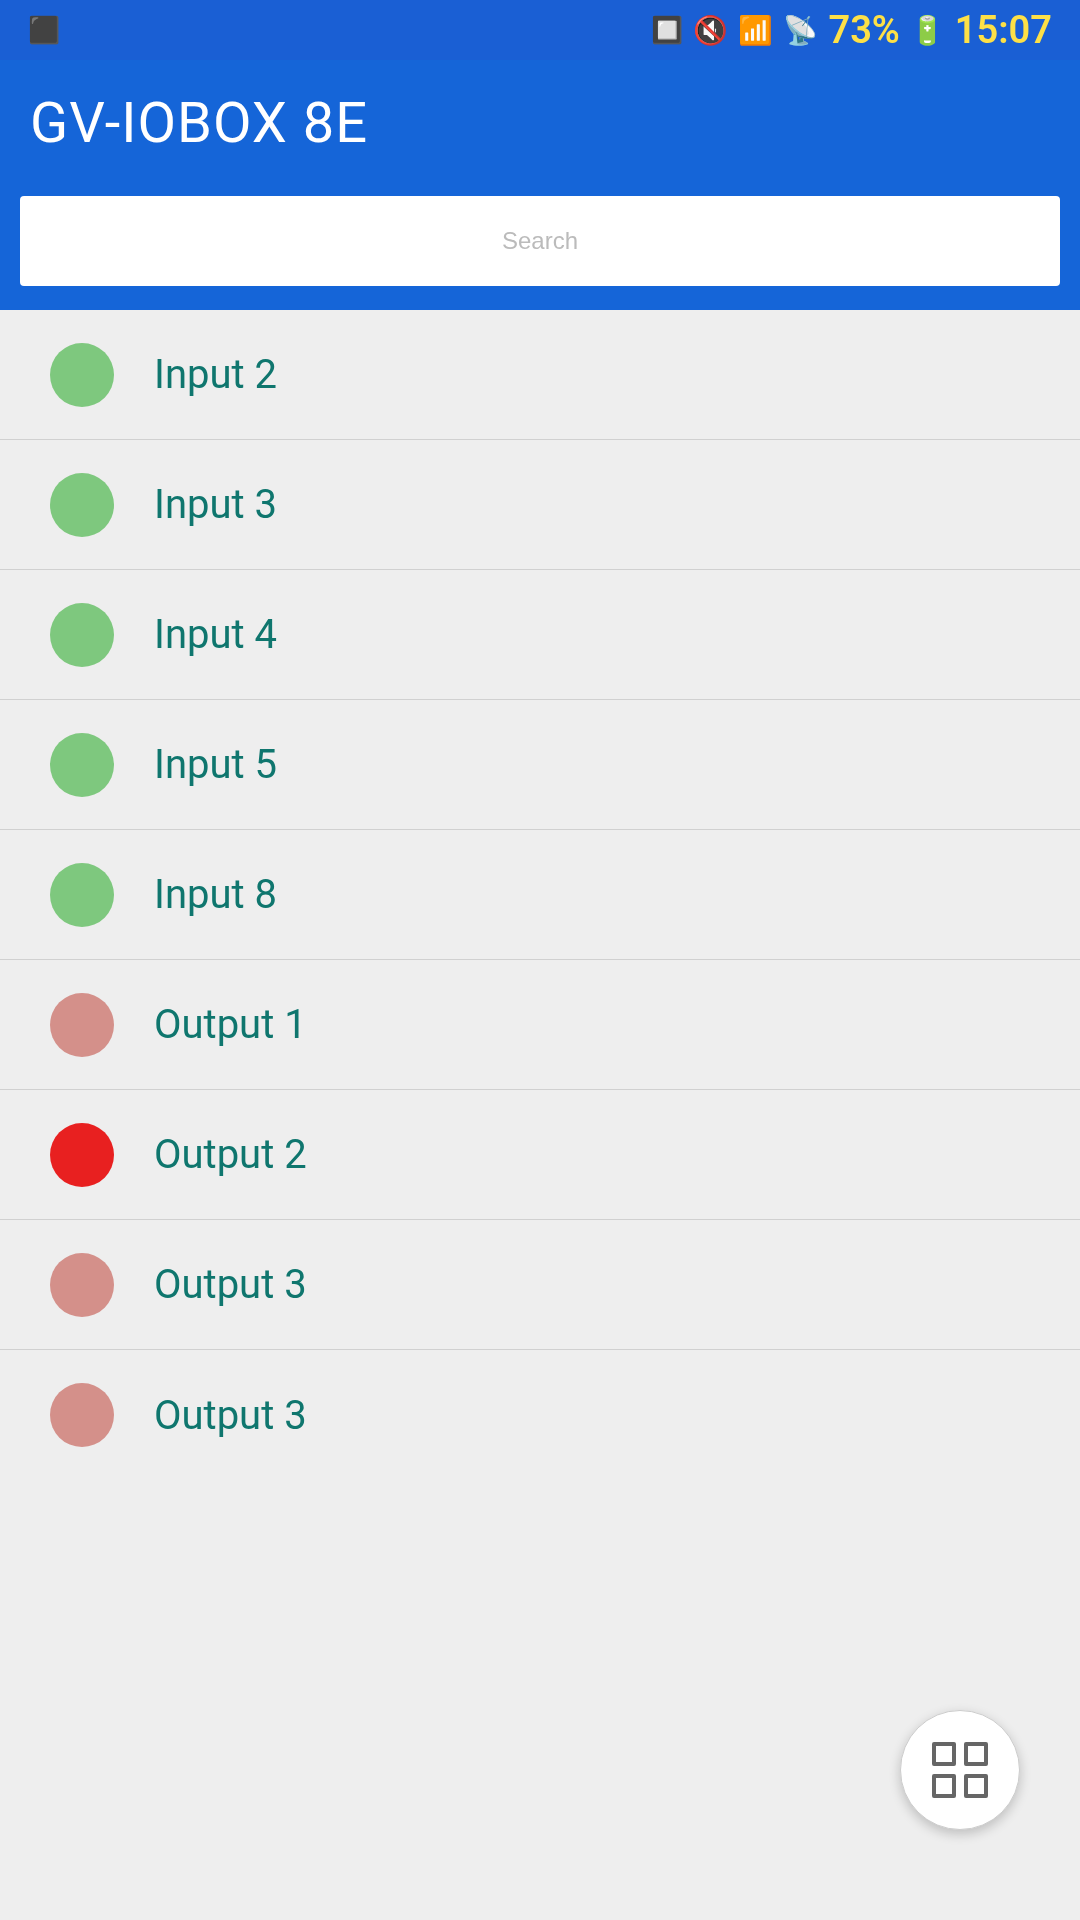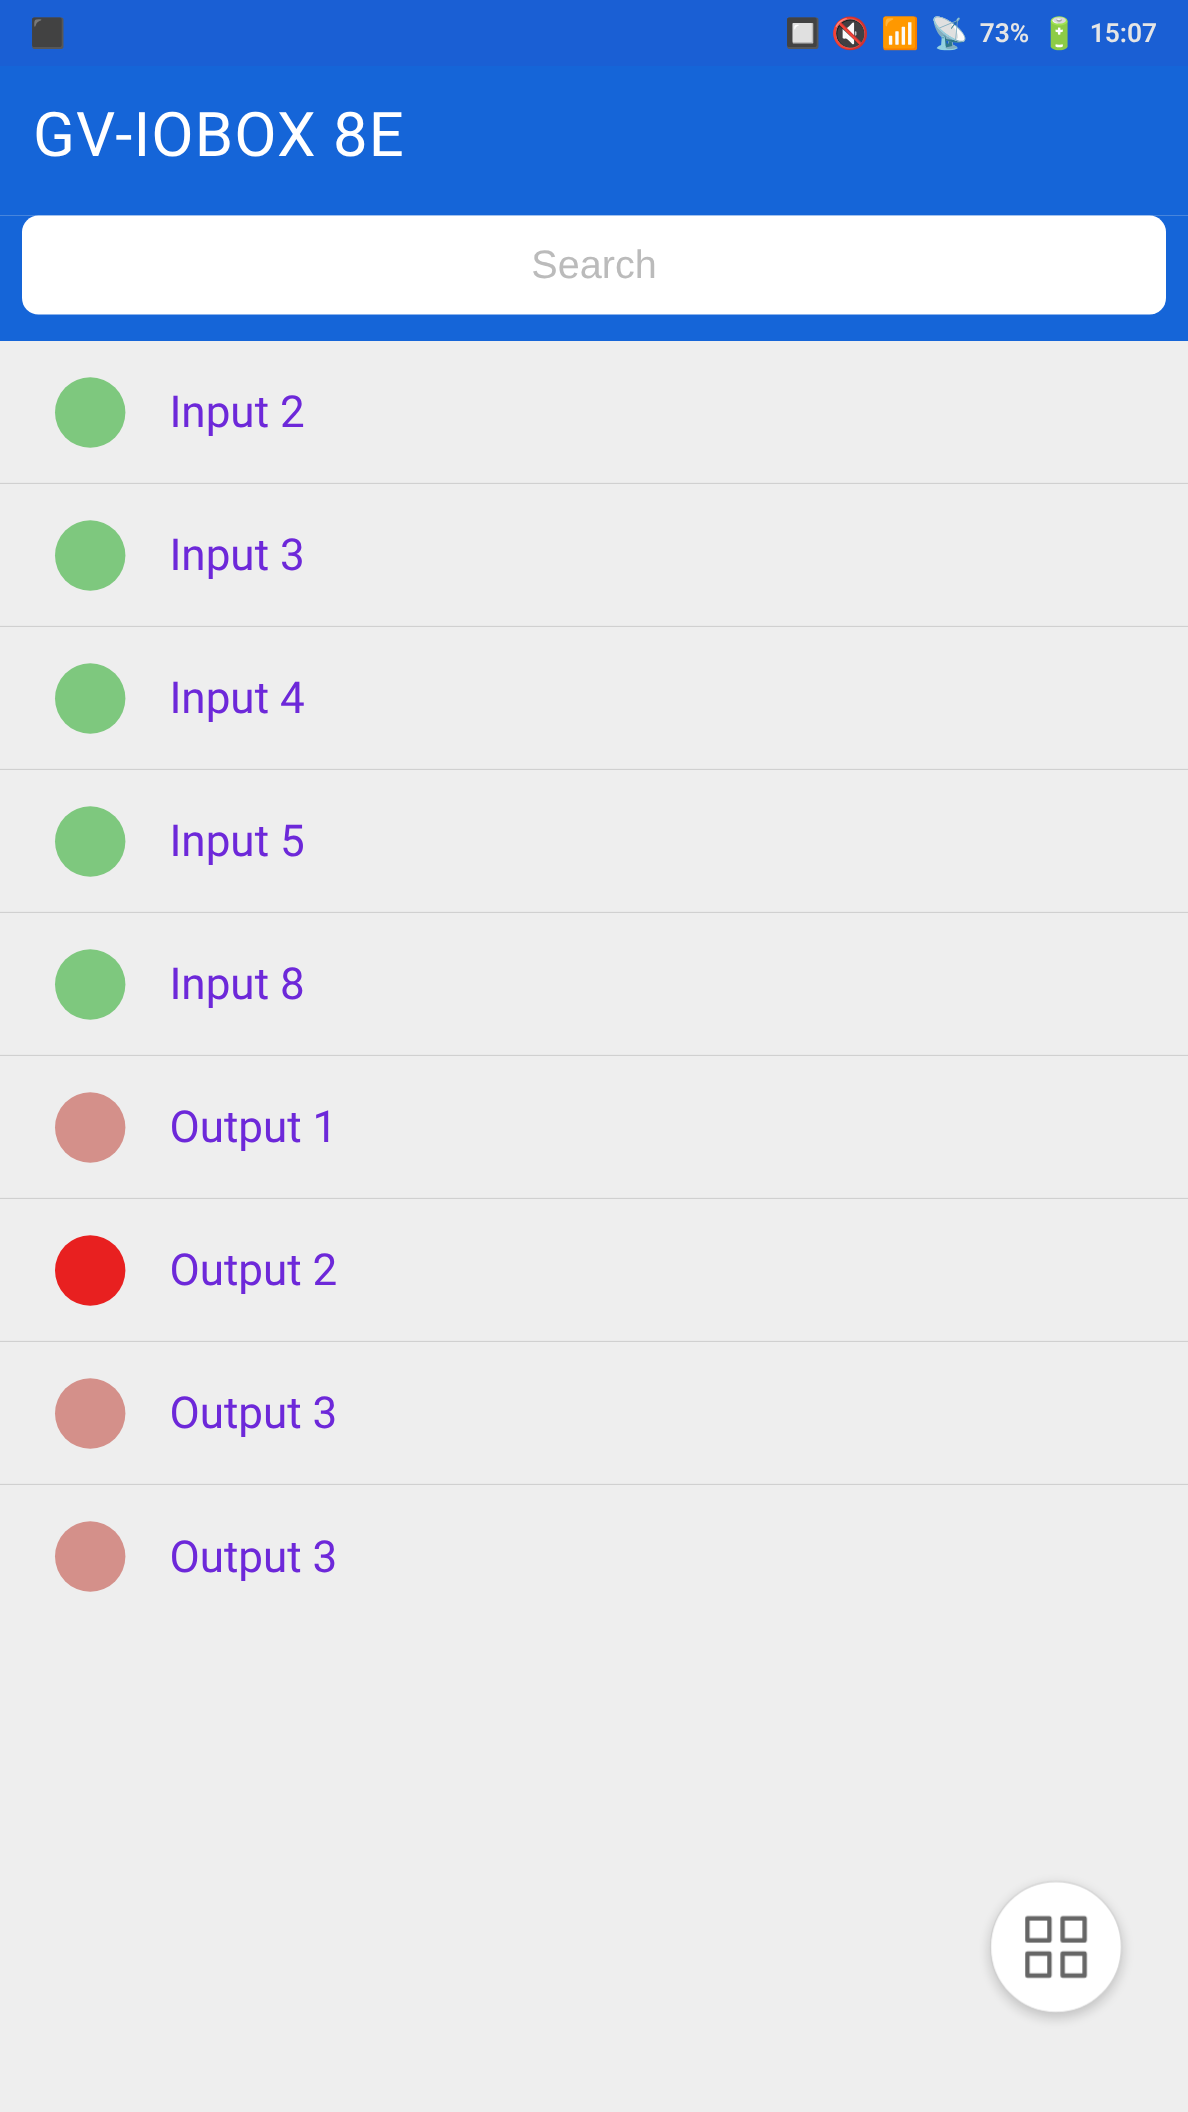--- a/index.html
+++ b/index.html
@@ -34,22 +34,22 @@
       gap: 10px;
       color: white;
       font-size: 28px;
       font-weight: 500;
     }
     .status-icon {
       color: white;
       font-size: 26px;
     }
     .status-time {
-      color: #e5e5e5;
-      font-size: 24px;
+      color: #fde047;
+      font-size: 38px;
       font-weight: 600;
     }
 
     
     .app-header {
       width: 100%;
       background: #1565d8;
       padding: 30px 30px 40px 30px;
     }
     .app-title {
@@ -61,24 +61,24 @@
 
     
     .search-container {
       width: 100%;
       background: #1565d8;
       padding: 0 20px 24px 20px;
     }
     .search-input {
       width: 100%;
       height: 90px;
-      border-radius: 15px;
+      border-radius: 4px;
       border: none;
       background: white;
-      font-size: 36px;
+      font-size: 24px;
       color: #aaa;
       text-align: center;
       outline: none;
       padding: 0 20px;
     }
     .search-input::placeholder {
       color: #bbb;
       text-align: center;
     }
 
@@ -115,21 +115,21 @@
     }
     .dot-pink {
       background: #d4908a;
     }
     .dot-red {
       background: #e82020;
     }
 
     .item-label {
       font-size: 40px;
-      color: #6d28d9;
+      color: #0f766e;
       font-weight: 400;
     }
 
     
     .fab-button {
       position: fixed;
       bottom: 90px;
       right: 60px;
       width: 120px;
       height: 120px;

